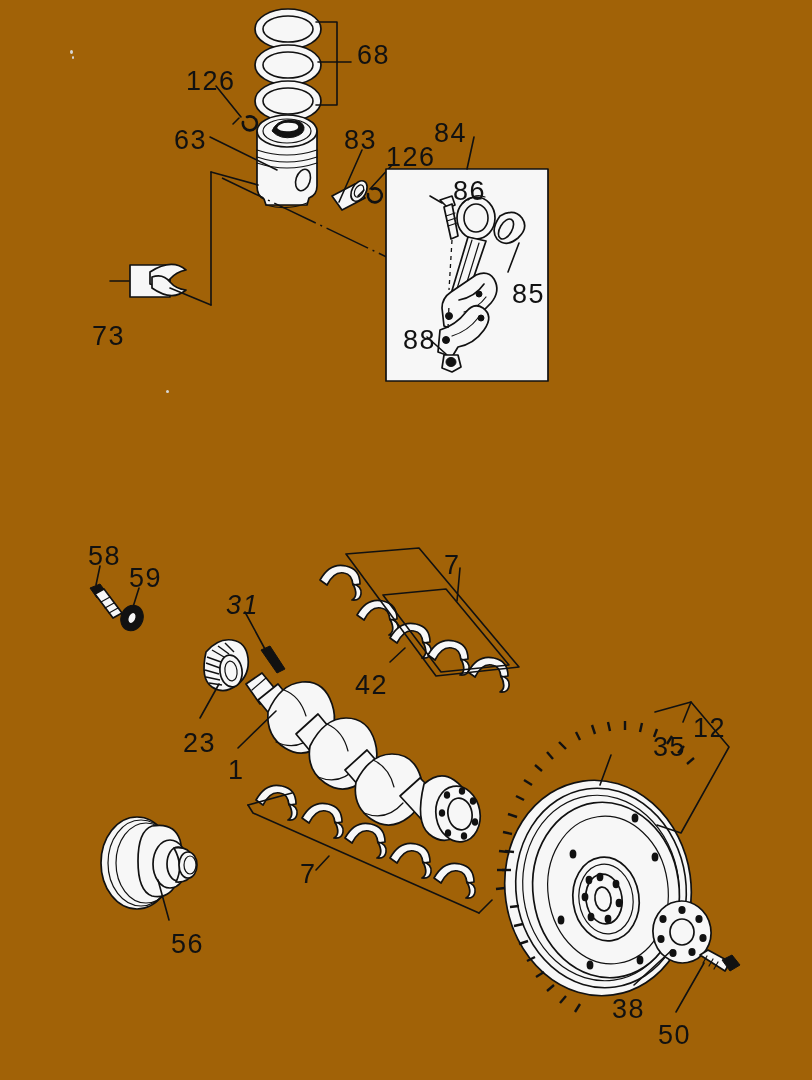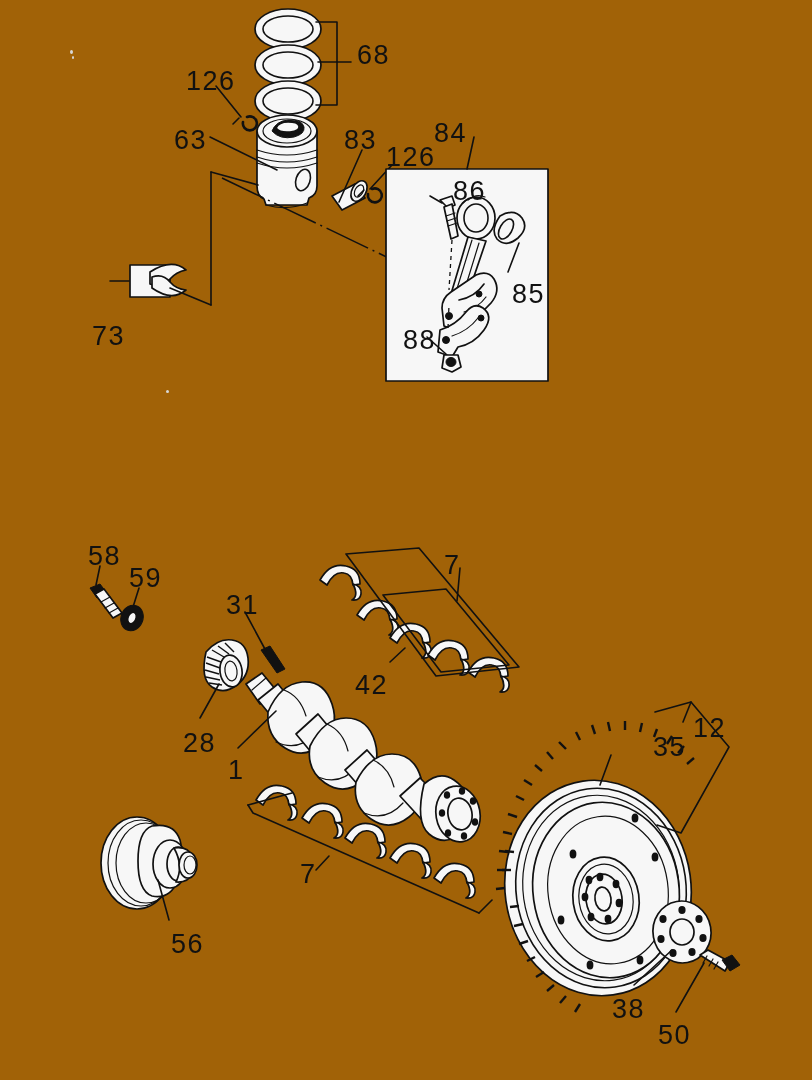--- a/index.html
+++ b/index.html
@@ -393,24 +393,24 @@
   <div class="callout" style="left:174px;top:127px;">63</div>
   <div class="callout" style="left:344px;top:127px;">83</div>
   <div class="callout" style="left:386px;top:144px;">126</div>
   <div class="callout" style="left:434px;top:120px;">84</div>
   <div class="callout" style="left:405px;top:178px;margin-left:48px;">86</div>
   <div class="callout" style="left:512px;top:281px;">85</div>
   <div class="callout" style="left:403px;top:327px;">88</div>
   <div class="callout" style="left:92px;top:277px;margin-top:46px;">73</div>
   <div class="callout" style="left:88px;top:543px;">58</div>
   <div class="callout" style="left:129px;top:565px;">59</div>
-  <div class="callout" style="left:226px;top:592px;">31</div>
+  <div class="callout" style="left:226px;top:592px;font-style:italic;">31</div>
   <div class="callout" style="left:444px;top:552px;">7</div>
   <div class="callout" style="left:355px;top:672px;">42</div>
-  <div class="callout" style="left:183px;top:730px;">28</div>
+  <div class="callout" style="left:183px;top:730px;">23</div>
   <div class="callout" style="left:228px;top:757px;">1</div>
   <div class="callout" style="left:300px;top:861px;">7</div>
   <div class="callout" style="left:159px;top:931px;margin-left:12px;">56</div>
   <div class="callout" style="left:693px;top:695px;margin-top:20px;">12</div>
   <div class="callout" style="left:628px;top:734px;margin-left:25px;">35</div>
   <div class="callout" style="left:612px;top:996px;">38</div>
   <div class="callout" style="left:658px;top:1022px;">50</div>
 
 </div>
 

